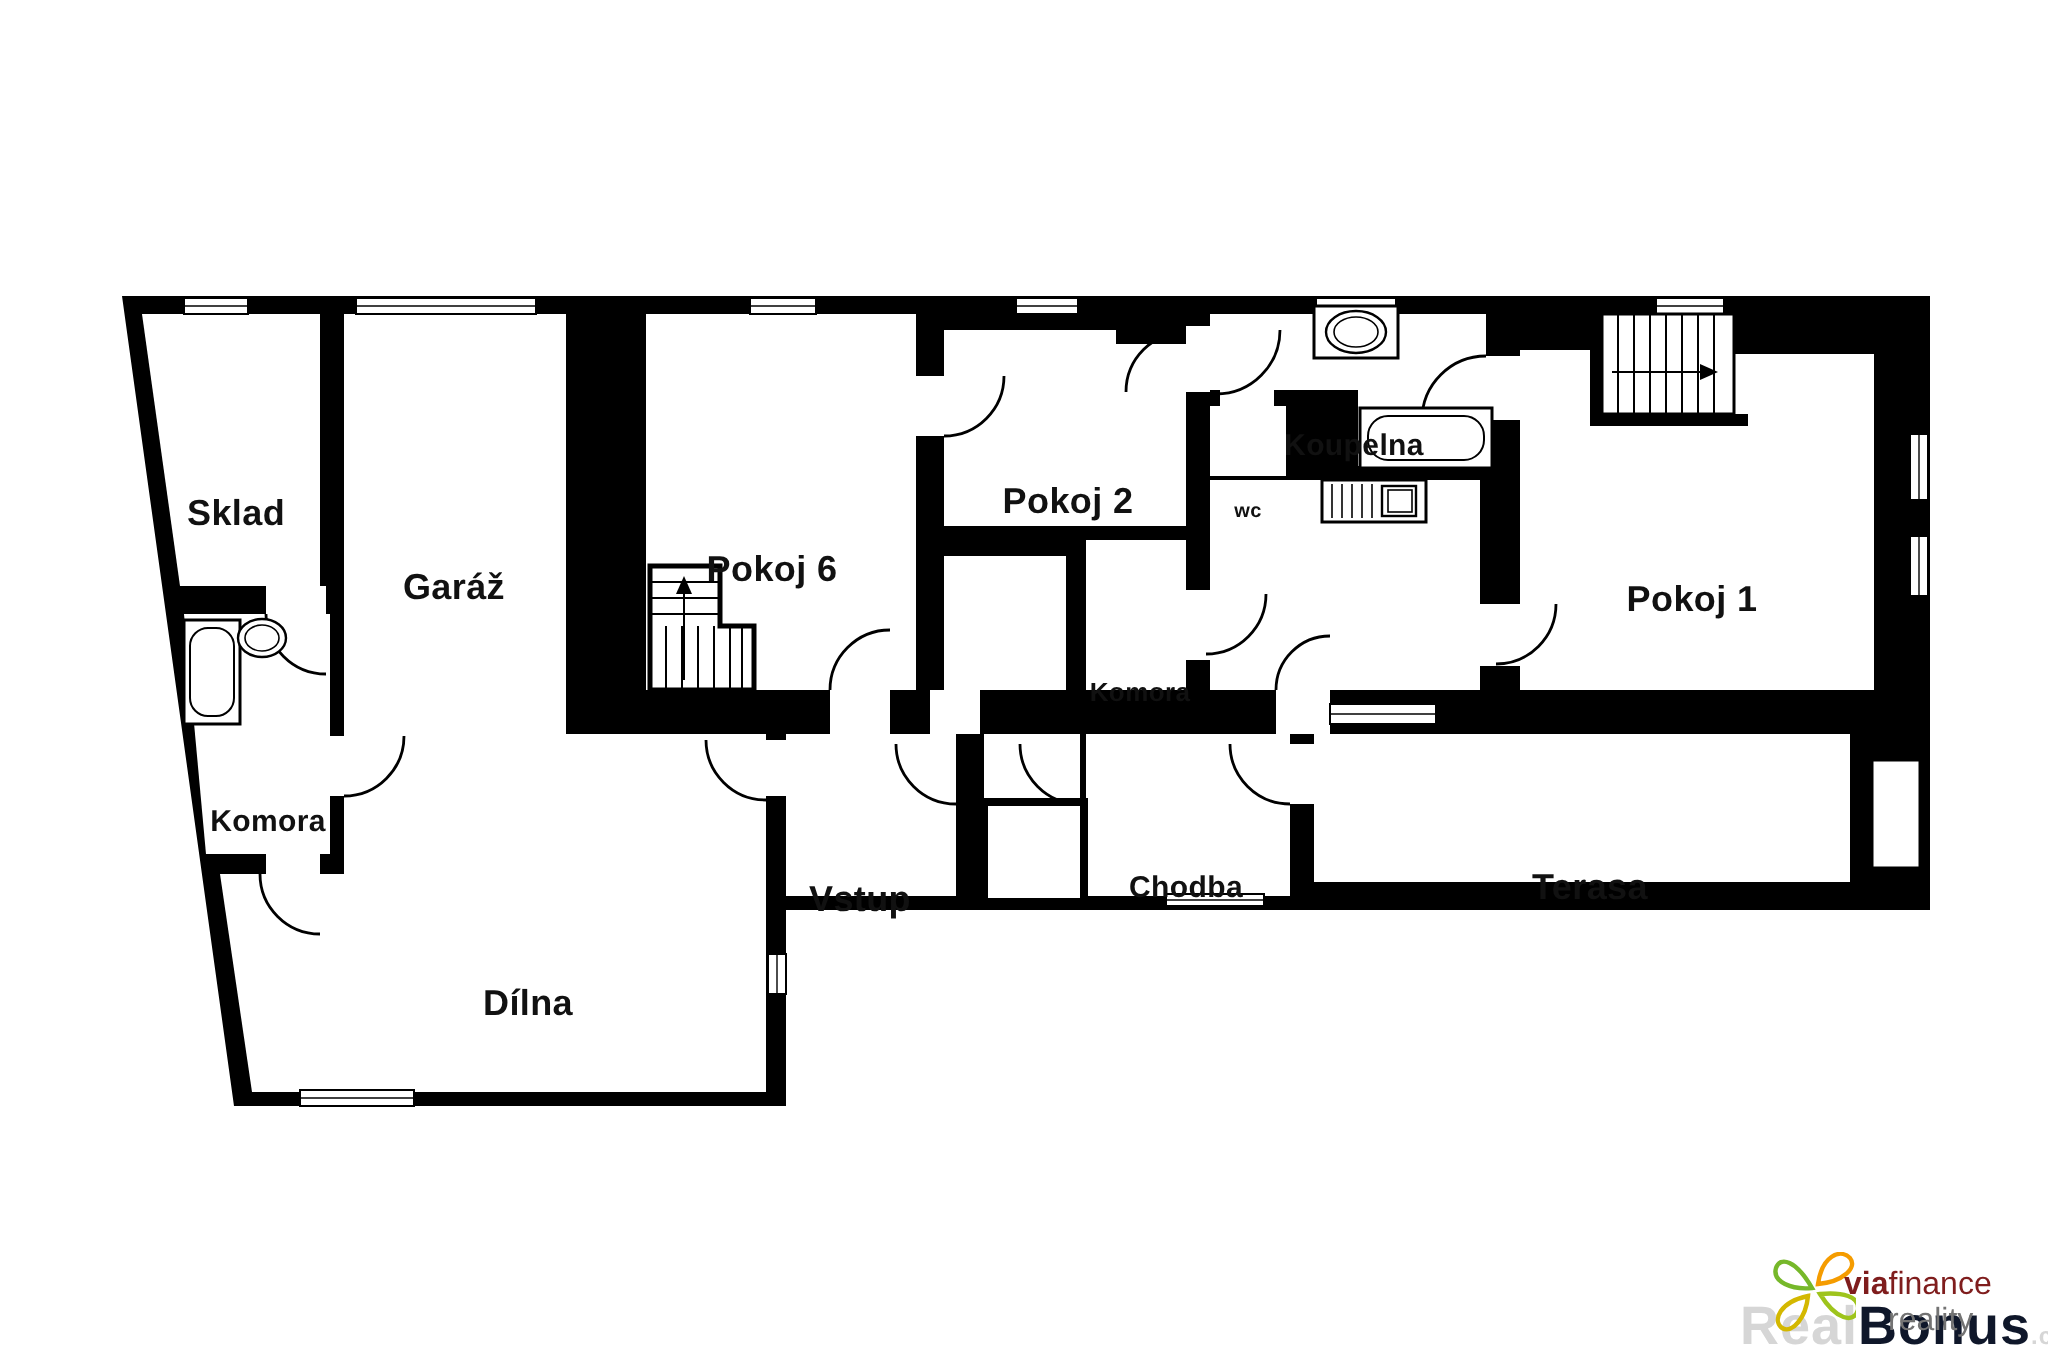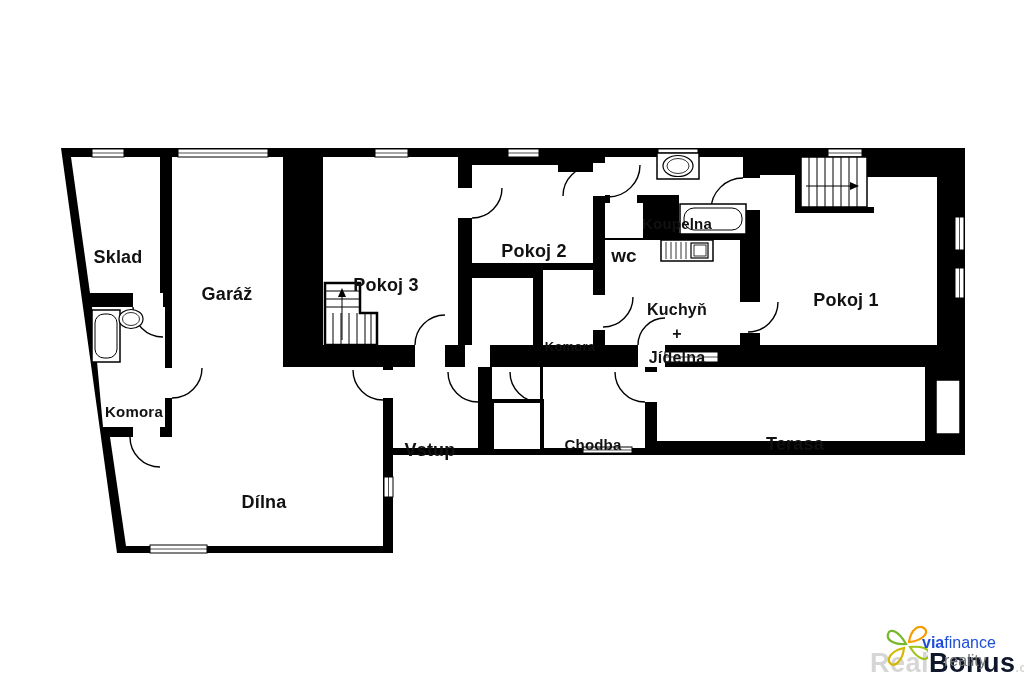--- a/index.html
+++ b/index.html
@@ -2,28 +2,28 @@
 <html><head>
 <meta charset="utf-8">
 <style>
   html,body{margin:0;padding:0;background:#ffffff;}
   .stage{position:relative;width:1024px;height:683px;background:#ffffff;overflow:hidden;
          font-family:"Liberation Sans", sans-serif;}
   .plan-svg{position:absolute;left:0;top:0;}
   .room-label{position:absolute;transform:translate(-50%,-50%);color:#111;
               font-weight:bold;white-space:nowrap;letter-spacing:0.2px;margin-top:36px;}
   .fs18{font-size:18px;} .fs16{font-size:16px;} .fs15{font-size:15px;}
-  .fs14{font-size:19px;} .fs13{font-size:13px;}
+  .fs14{font-size:10px;} .fs13{font-size:13px;}
   .kitchen-label{text-align:center;line-height:24px;}
   .logo{position:absolute;right:8px;bottom:5px;width:130px;height:52px;}
   .watermark{position:absolute;left:-16px;top:22px;font-size:27px;font-weight:bold;
              letter-spacing:0.5px;z-index:1;white-space:nowrap;}
   .wm-gray{color:#d6d6d6;} .wm-pink{color:#0f172a;}
   .wm-suffix{font-size:12px;color:#d6d6d6;}
-  .brand{position:absolute;left:36px;top:8px;z-index:2;font-size:16px;color:#1d4ed8;white-space:nowrap;}
+  .brand{position:absolute;left:36px;top:8px;z-index:2;font-size:16px;color:#7f1d1d;white-space:nowrap;}
   .brand .b{font-weight:bold;}
   .brand2{position:absolute;left:58px;top:26px;z-index:2;font-size:16px;color:#737373;}
   .logo-icon{position:absolute;left:0;top:0;z-index:2;}
 </style>
 </head>
 <body>
 
 <div class="stage">
 
   <svg class="plan-svg" width="1024" height="683" viewBox="0 0 1024 683">
@@ -186,29 +186,24 @@
       <rect x="95" y="314" width="22" height="44" rx="9" stroke-width="1"></rect>
     </g>
     <g fill="#ffffff" stroke="#000000">
       <ellipse cx="131" cy="319" rx="12" ry="9.5" stroke-width="1.2"></ellipse>
       <ellipse cx="131" cy="319" rx="8.5" ry="6.5" stroke-width="0.8"></ellipse>
     </g>
   </svg>
 
   <div class="room-label fs18" style="left:118px;top:221px">Sklad</div>
   <div class="room-label fs18" style="left:227px;top:258px">Garáž</div>
-  <div class="room-label fs18" style="left:386px;top:249px">Pokoj 3</div>
+  <div class="room-label fs18" style="left:386px;top:249px">Pokoj 6</div>
   <div class="room-label fs18" style="left:534px;top:215px">Pokoj 2</div>
   <div class="room-label fs15" style="left:677px;top:187px">Koupelna</div>
   <div class="room-label fs14" style="left:624px;top:220px">wc</div>
-  <div class="room-label fs16 kitchen-label" style="left:677px;top:298px">
-    <div>Kuchyň</div>
-    <div>+</div>
-    <div>Jídelna</div>
-  </div>
   <div class="room-label fs18" style="left:846px;top:264px">Pokoj 1</div>
   <div class="room-label fs15" style="left:134px;top:375px">Komora</div>
   <div class="room-label fs13" style="left:570px;top:310px">Komora</div>
   <div class="room-label fs18" style="left:430px;top:414px">Vstup</div>
   <div class="room-label fs15" style="left:593px;top:408px">Chodba</div>
   <div class="room-label fs18" style="left:264px;top:466px">Dílna</div>
   <div class="room-label fs18" style="left:795px;top:408px">Terasa</div>
 
   <div class="logo">
     <div class="watermark">

